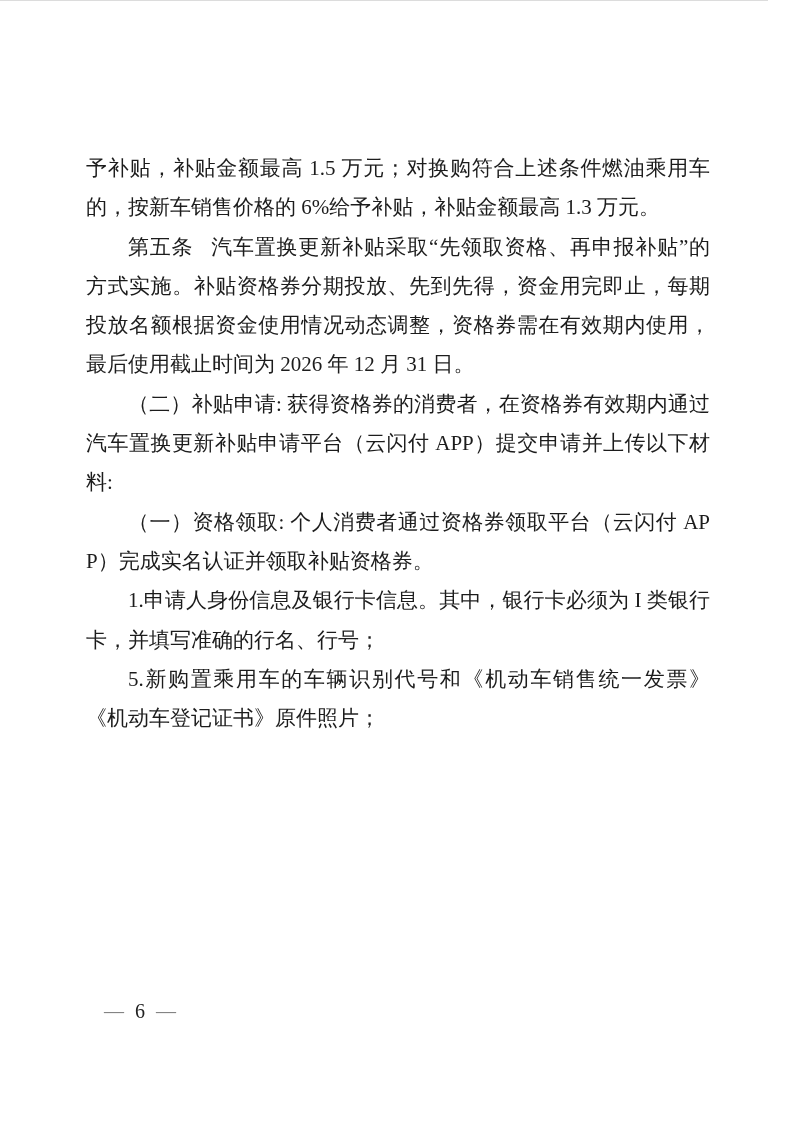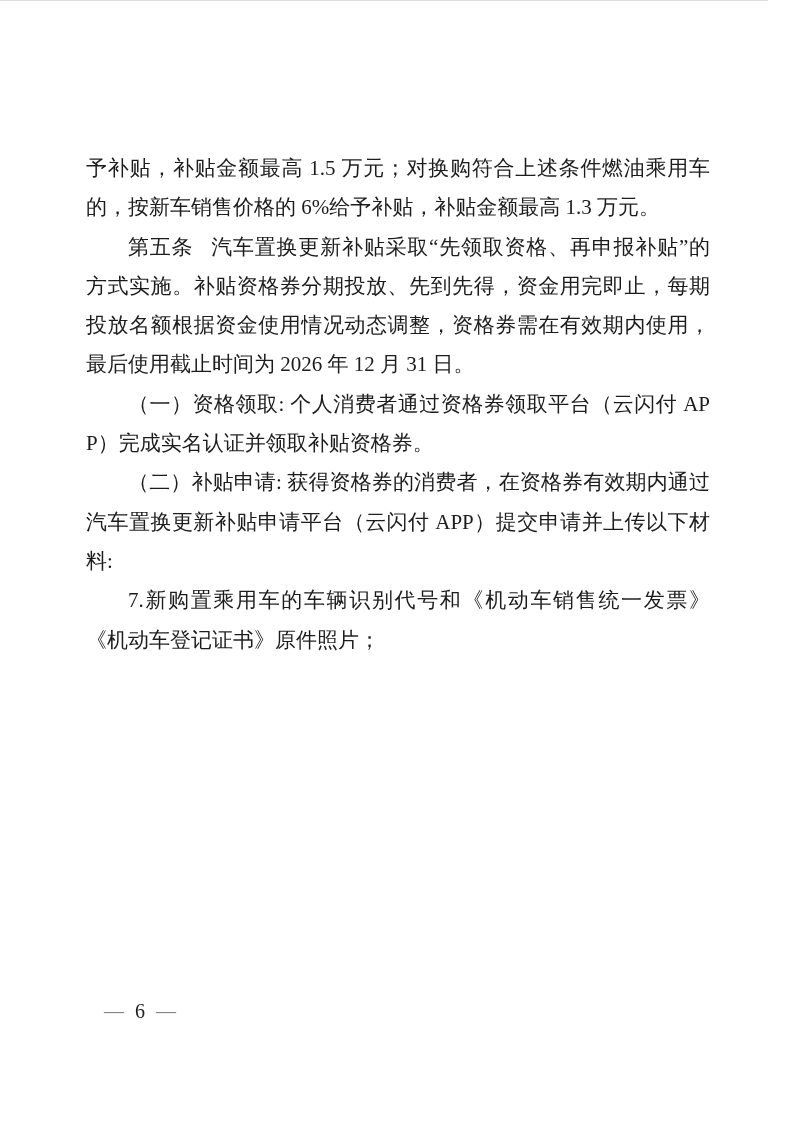--- a/index.html
+++ b/index.html
@@ -66,24 +66,25 @@
 <body>
 
 <div class="page">
   <div class="scan-edge-line"></div>
 
   <div class="content">
     <p class="para continuation"><span>予补贴，补贴金额最高 1.5 万元；对换购符合上述条件燃油乘用车的，按新车销售价格的 6%给予补贴，补贴金额最高 1.3 万元。</span></p>
 
     <p class="para"><span class="article-lead">第五条</span><span>汽车置换更新补贴采取“先领取资格、再申报补贴”的方式实施。补贴资格券分期投放、先到先得，资金用完即止，每期投放名额根据资金使用情况动态调整，资格券需在有效期内使用，最后使用截止时间为 2026 年 12 月 31 日。</span></p>
 
+    <p class="para"><span>（二）补贴申请: 获得资格券的消费者，在资格券有效期内通过汽车置换更新补贴申请平台（云闪付 APP）提交申请并上传以下材料:</span></p>
+
     <p class="para"><span>（一）资格领取: 个人消费者通过资格券领取平台（云闪付 APP）完成实名认证并领取补贴资格券。</span></p>
 
-    <p class="para"><span>（二）补贴申请: 获得资格券的消费者，在资格券有效期内通过汽车置换更新补贴申请平台（云闪付 APP）提交申请并上传以下材料:</span></p>
+    <p class="para"><span>1.申请人身份信息及银行卡信息。其中，银行卡必须为 I 类银行卡，并填写准确的行名、行号；</span></p>
 
 
-
-    <p class="para"><span>7.新购置乘用车的车辆识别代号和《机动车销售统一发票》《机动车登记证书》原件照片；</span></p>
+    <p class="para"><span>5.新购置乘用车的车辆识别代号和《机动车销售统一发票》《机动车登记证书》原件照片；</span></p>
 
   </div>
 
   <div class="footer"><span class="dash">—</span><span class="page-num">6</span><span class="dash">—</span></div>
 </div>
 
 </body></html>

